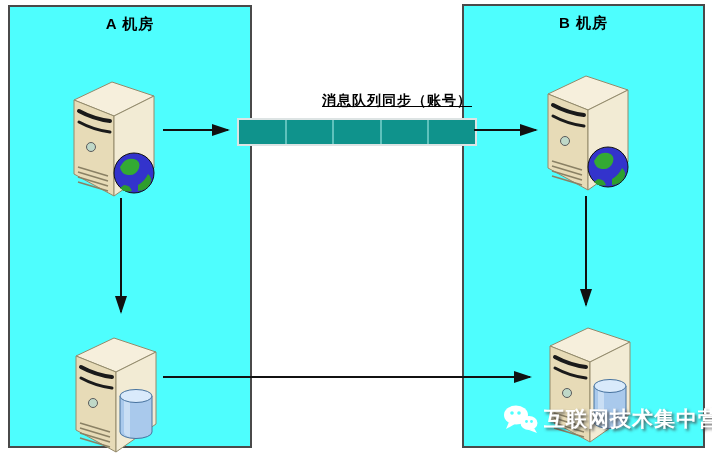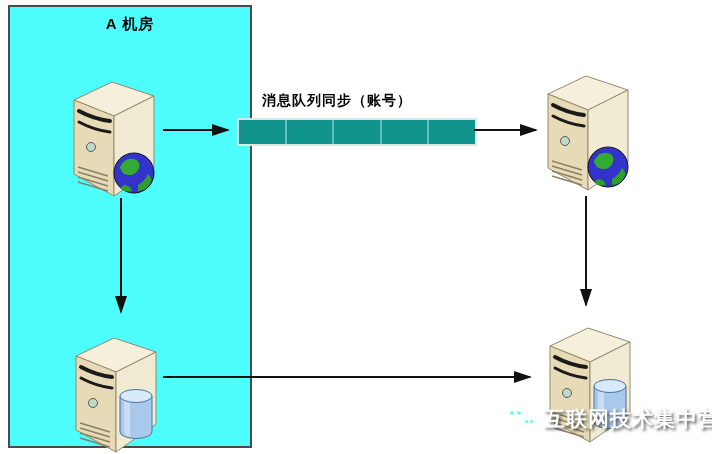--- a/index.html
+++ b/index.html
@@ -20,43 +20,46 @@
   .server{position:absolute;z-index:4;}
   .overlay{position:absolute;left:0;top:0;z-index:3;pointer-events:none;}
   .queue-bar{
     position:absolute;left:237px;top:118px;width:236px;height:24px;
     display:flex;z-index:2;background:var(--queue_fill,#0F938C);
     border:2px solid #dde4e4;box-sizing:content-box;
   }
   .queue-seg{flex:1;border-right:2px solid var(--queue_sep,#5FC2BC);}
   .queue-seg:last-child{border-right:none;}
   .sync-label{
-    position:absolute;z-index:5;text-align:left;color:#000;
+    position:absolute;z-index:5;text-align:right;color:#000;
     font-family:"DejaVu Serif",serif;font-weight:bold;font-size:14px;
-    letter-spacing:1px;white-space:nowrap;
+    letter-spacing:1px;white-space:nowrap;text-decoration:underline;
   }
   .label-queue{left:262px;top:92px;width:210px;}
   .label-db{left:250px;top:351px;width:210px;}
   .watermark{
     position:absolute;left:503px;top:404px;z-index:6;display:flex;
     align-items:center;gap:5px;
   }
   .watermark-text{
     color:var(--watermark_text,#FFFFFF);font-size:21px;font-weight:bold;
     letter-spacing:1px;white-space:nowrap;
     text-shadow:2px 2px 3px rgba(60,60,60,0.8);
   }
 </style>
 </head>
 <body>
 
 <div class="canvas">
 
   <div class="room room-a">
     <div class="room-title">A 机房</div>
+  </div>
+  <div class="room room-b">
+    <div class="room-title">B 机房</div>
   </div>
 
   <div class="queue-bar">
       <div class="queue-seg"></div>
       <div class="queue-seg"></div>
       <div class="queue-seg"></div>
       <div class="queue-seg"></div>
       <div class="queue-seg"></div>
     </div>
 

